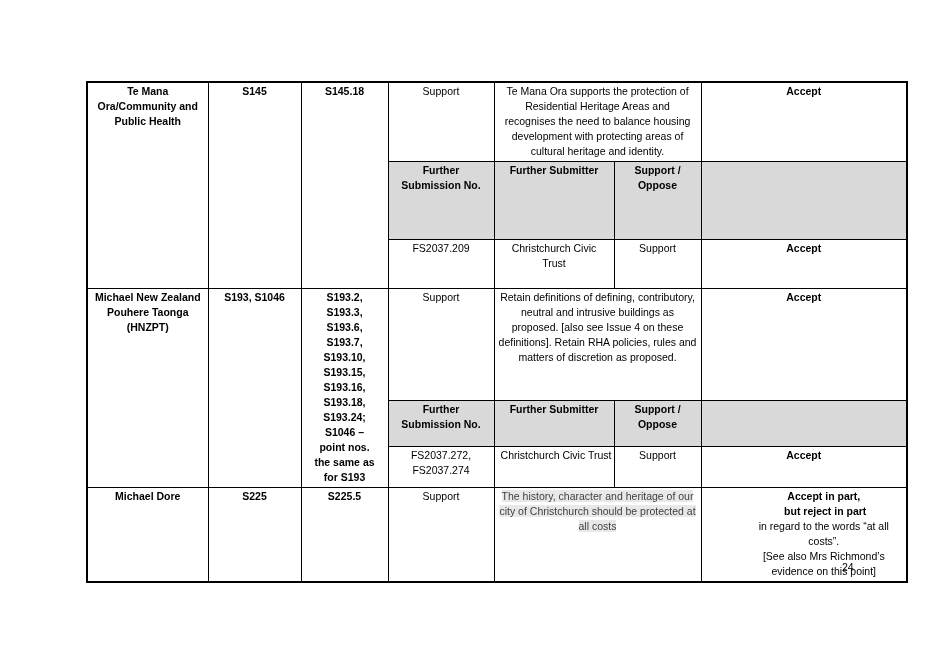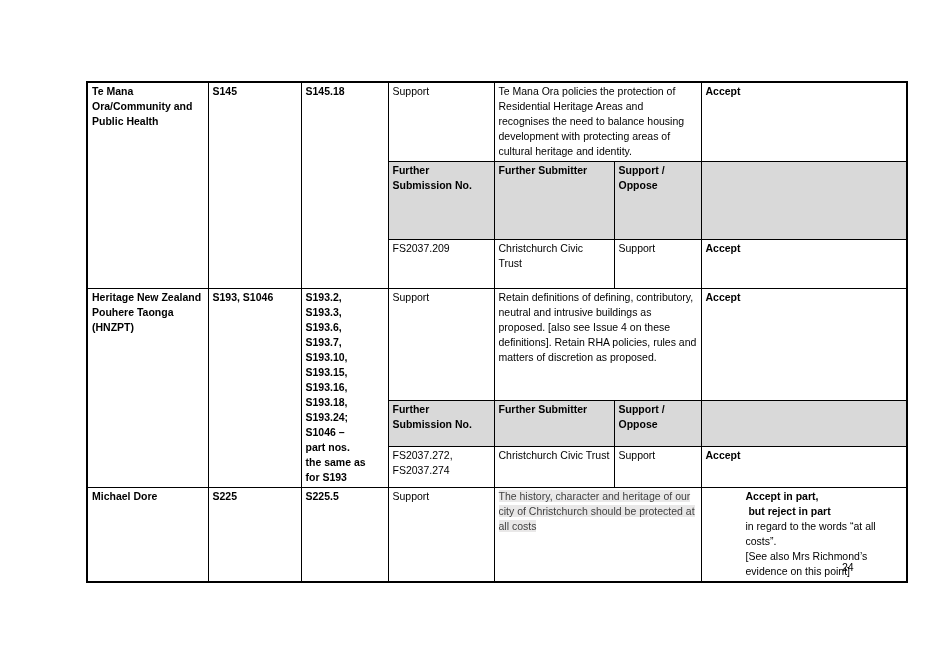--- a/index.html
+++ b/index.html
@@ -5,20 +5,21 @@
   * { box-sizing: border-box; }
   html, body { margin: 0; padding: 0; background: #ffffff; }
   .page {
     position: relative;
     width: 934px;
     height: 661px;
     background: #ffffff;
     font-family: "Liberation Sans", "DejaVu Sans", sans-serif;
     color: #000000;
     overflow: hidden;
+    text-align: center;
   }
   table.submissions {
     position: absolute;
     left: 86px;
     top: 81px;
     width: 820px;
     border-collapse: collapse;
     table-layout: fixed;
     border: 2px solid #000000;
   }
@@ -61,55 +62,55 @@
     </colgroup>
 
     <tbody>
         <tr style="height:79px">
       <td rowspan="3" class="b preline">Te Mana
 Ora/Community and
 Public Health</td>
       <td rowspan="3" class="b">S145</td>
       <td rowspan="3" class="b preline">S145.18</td>
       <td>Support</td>
-      <td colspan="2">Te Mana Ora policies the protection of Residential Heritage Areas and recognises the need to balance housing development with protecting areas of cultural heritage and identity.</td>
+      <td colspan="2">Te Mana Ora supports the protection of Residential Heritage Areas and recognises the need to balance housing development with protecting areas of cultural heritage and identity.</td>
       <td class="b">Accept</td>
     </tr>
     <tr style="height:78px">
       <td class="gray b preline">Further
 Submission No.</td>
       <td class="gray b">Further Submitter</td>
       <td class="gray b preline">Support /
 Oppose</td>
       <td class="gray"></td>
     </tr>
     <tr style="height:49px">
       <td>FS2037.209</td>
       <td class="preline">Christchurch Civic
 Trust</td>
       <td>Support</td>
       <td class="b">Accept</td>
     </tr>
 
     <tr style="height:111px">
-      <td rowspan="3" class="b preline">Heritage New Zealand
+      <td rowspan="3" class="b preline">Michael New Zealand
 Pouhere Taonga
 (HNZPT)</td>
       <td rowspan="3" class="b">S193, S1046</td>
       <td rowspan="3" class="b preline">S193.2,
 S193.3,
 S193.6,
 S193.7,
 S193.10,
 S193.15,
 S193.16,
 S193.18,
 S193.24;
 S1046 –
-part nos.
+point nos.
 the same as
 for S193</td>
       <td>Support</td>
       <td colspan="2">Retain definitions of defining, contributory, neutral and intrusive buildings as proposed. [also see Issue 4 on these definitions]. Retain RHA policies, rules and matters of discretion as proposed.</td>
       <td class="b">Accept</td>
     </tr>
     <tr style="height:45px">
       <td class="gray b preline">Further
 Submission No.</td>
       <td class="gray b">Further Submitter</td>

